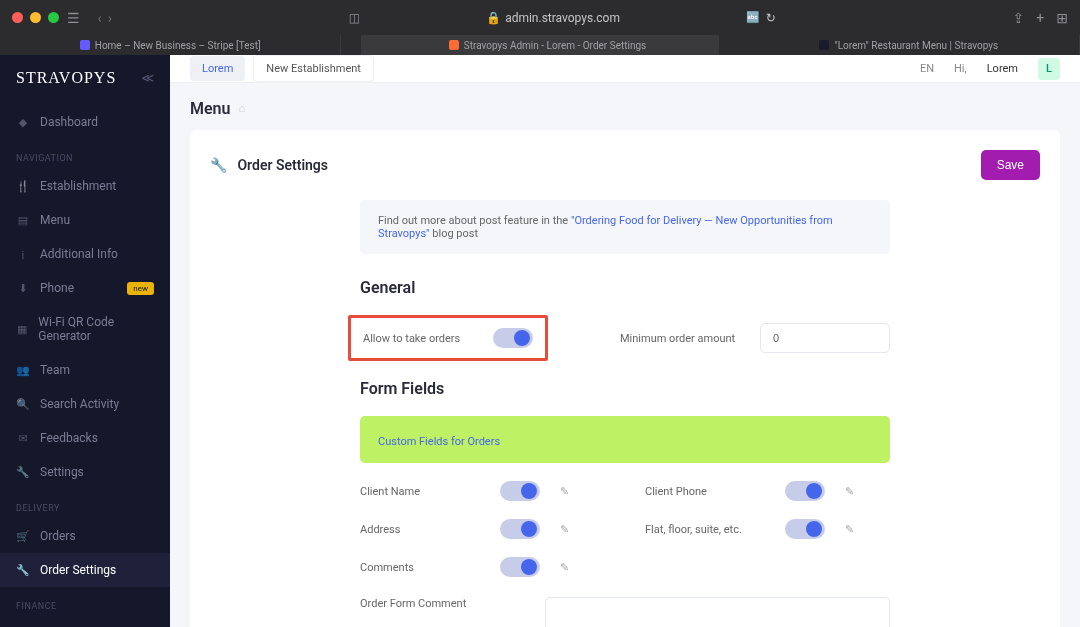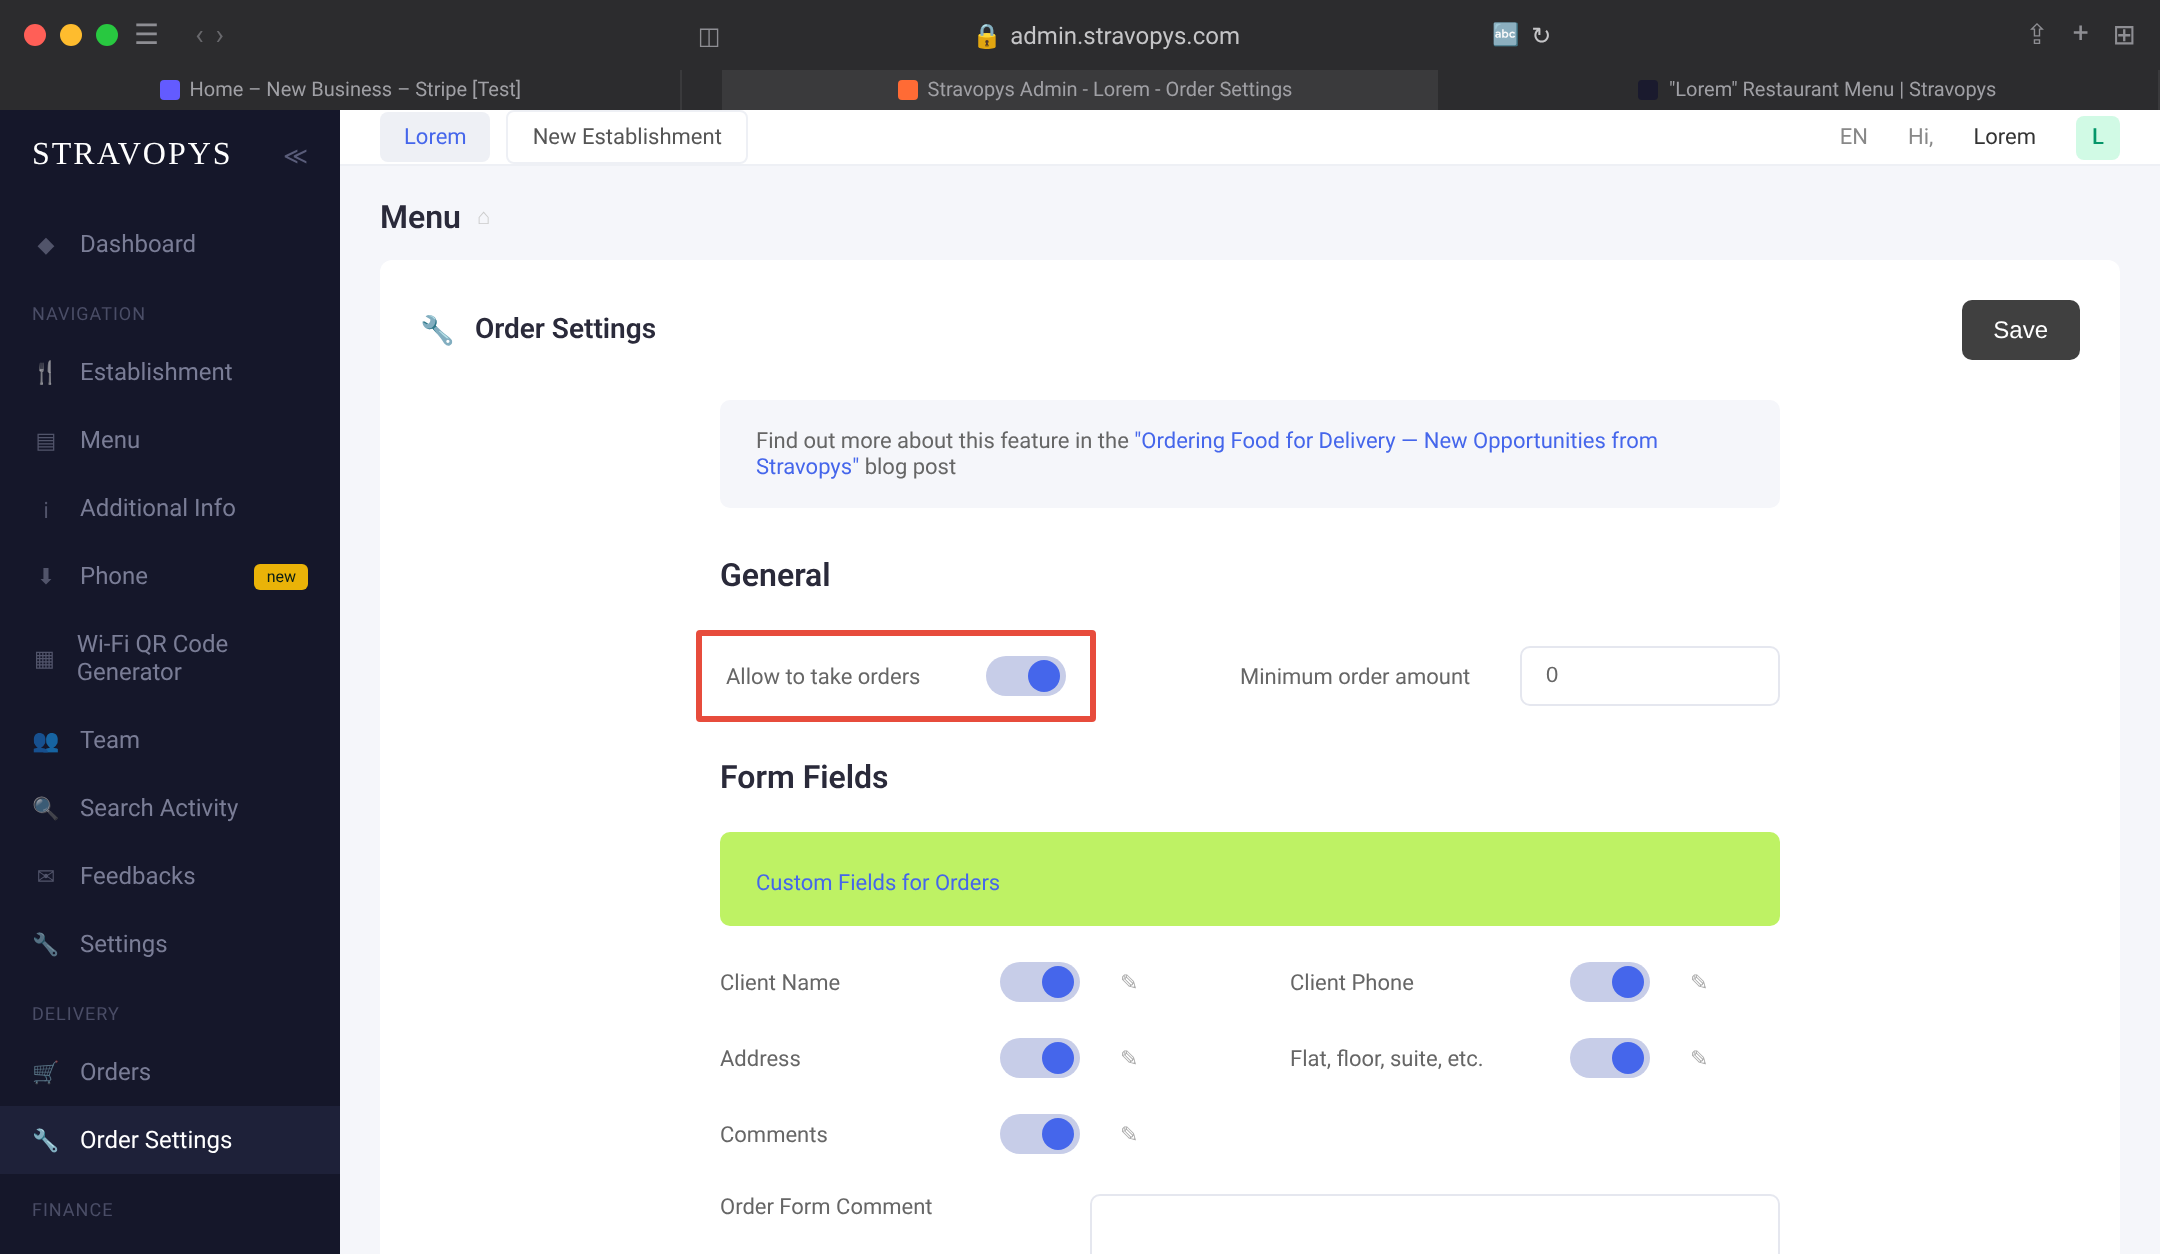--- a/index.html
+++ b/index.html
@@ -52,21 +52,21 @@
     
     .page-header { padding: 16px 20px 12px; display: flex; align-items: center; gap: 8px; }
     .page-title { font-size: 16px; font-weight: 600; color: #2a2a3a; }
     .home-icon { color: #ccc; font-size: 11px; }
     
     .card { background: #fff; margin: 0 20px 40px; border-radius: 6px; padding: 20px 20px 30px; }
     .card-header { display: flex; align-items: center; justify-content: space-between; margin-bottom: 20px; }
     .card-title-wrap { display: flex; align-items: center; gap: 10px; }
     .card-title { font-size: 14px; font-weight: 600; color: #2a2a3a; }
     .wrench-icon { color: #4566eb; font-size: 14px; }
-    .save-btn { background: #404040; color: #fff; border: none; padding: 8px 16px; border-radius: 5px; font-size: 12px; cursor: pointer; }
+    .save-btn { background: #a21caf; color: #fff; border: none; padding: 8px 16px; border-radius: 5px; font-size: 12px; cursor: pointer; }
     
     .info-banner { background: #f5f6fa; border-radius: 5px; padding: 14px 18px; font-size: 11px; color: #666; margin: 0 150px 24px; }
     .info-link { color: #4566eb; }
     
     .section-title { font-size: 16px; font-weight: 600; color: #2a2a3a; margin: 0 150px 18px; }
     .form-row { display: flex; margin: 0 150px 18px; gap: 40px; }
     .form-col { flex: 1; display: flex; align-items: center; gap: 20px; }
     .field-label { font-size: 11px; color: #666; min-width: 120px; }
     
     .toggle { width: 40px; height: 20px; background: #c7cde8; border-radius: 10px; position: relative; cursor: pointer; }
@@ -224,21 +224,21 @@
     <div class="card">
       <div class="card-header">
         <div class="card-title-wrap">
           <span class="wrench-icon">🔧</span>
           <span class="card-title">Order Settings</span>
         </div>
         <button class="save-btn">Save</button>
       </div>
 
       <div class="info-banner">
-        <span>Find out more about this feature in the </span><span class="info-link">"Ordering Food for Delivery — New Opportunities from Stravopys"</span><span> blog post</span>
+        <span>Find out more about post feature in the </span><span class="info-link">"Ordering Food for Delivery — New Opportunities from Stravopys"</span><span> blog post</span>
       </div>
 
       <div class="section-title">General</div>
 
       <div class="form-row">
         <div class="form-col">
           <div class="highlight-box">
             <span class="field-label">Allow to take orders</span>
             <div class="toggle on">
                 <div class="knob"></div>

